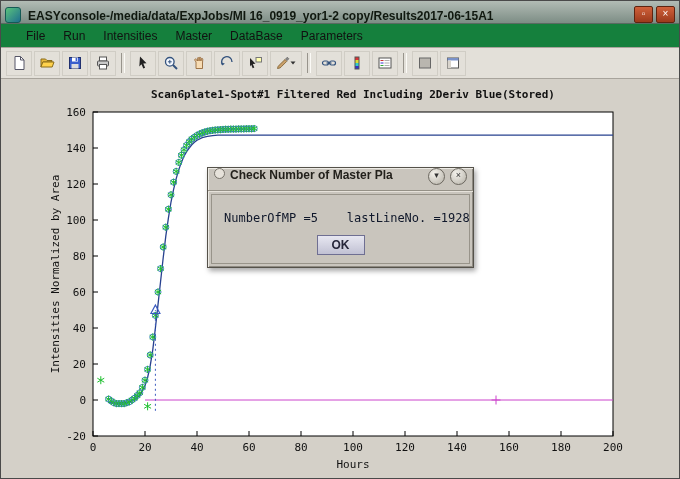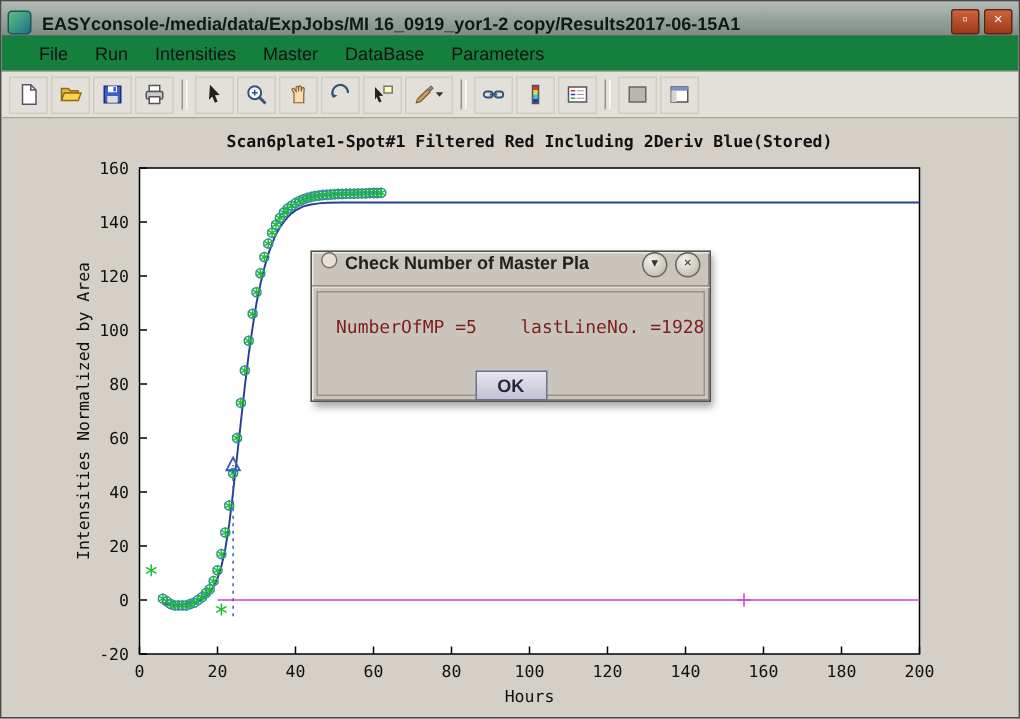--- a/index.html
+++ b/index.html
@@ -45,22 +45,22 @@
   .dlg-titlebar{height:22px;display:flex;align-items:flex-start;padding:0 6px;gap:5px;
     border-bottom:1px solid #959187;box-shadow:0 1px 0 #e6e2da;}
   .dlg-icon{width:9px;height:9px;border-radius:50%;background:#e6e2da;border:1px solid #77736b;flex:0 0 auto;}
   .dlg-title{flex:1;font-size:12px;font-weight:bold;color:#23211c;white-space:nowrap;overflow:hidden;}
   .dlg-round{width:15px;height:15px;flex:0 0 auto;border-radius:50%;
     background:radial-gradient(circle at 35% 30%,#f4f2ec,#b5b1a7);border:1px solid #6b675f;
     font-size:9px;line-height:13px;text-align:center;color:#333;cursor:default;}
   .dlg-body{position:absolute;left:3px;right:3px;top:26px;bottom:3px;
     border:1px solid #98948a;box-shadow:inset 1px 1px 0 #deda d2;}
   .dlg-msg{position:absolute;left:12px;top:16px;font-family:"DejaVu Sans Mono",monospace;
-    font-size:12px;color:#7f1d1d;white-space:pre;}
-  .ok-btn{position:absolute;left:50%;transform:translateX(-50%);top:52px;width:48px;height:20px;
+    font-size:12px;color:#0f172a;white-space:pre;}
+  .ok-btn{position:absolute;left:50%;transform:translateX(-50%);top:40px;width:48px;height:20px;
     background:linear-gradient(#e7e7f1,#c1c1d3);border:1px solid #6f6f92;
     font-size:12px;font-weight:bold;color:#26263a;font-family:"Liberation Sans",sans-serif;}
 </style>
 </head>
 <body>
 
 <div class="window">
 
   <div class="titlebar">
     <span class="app-icon"></span>

